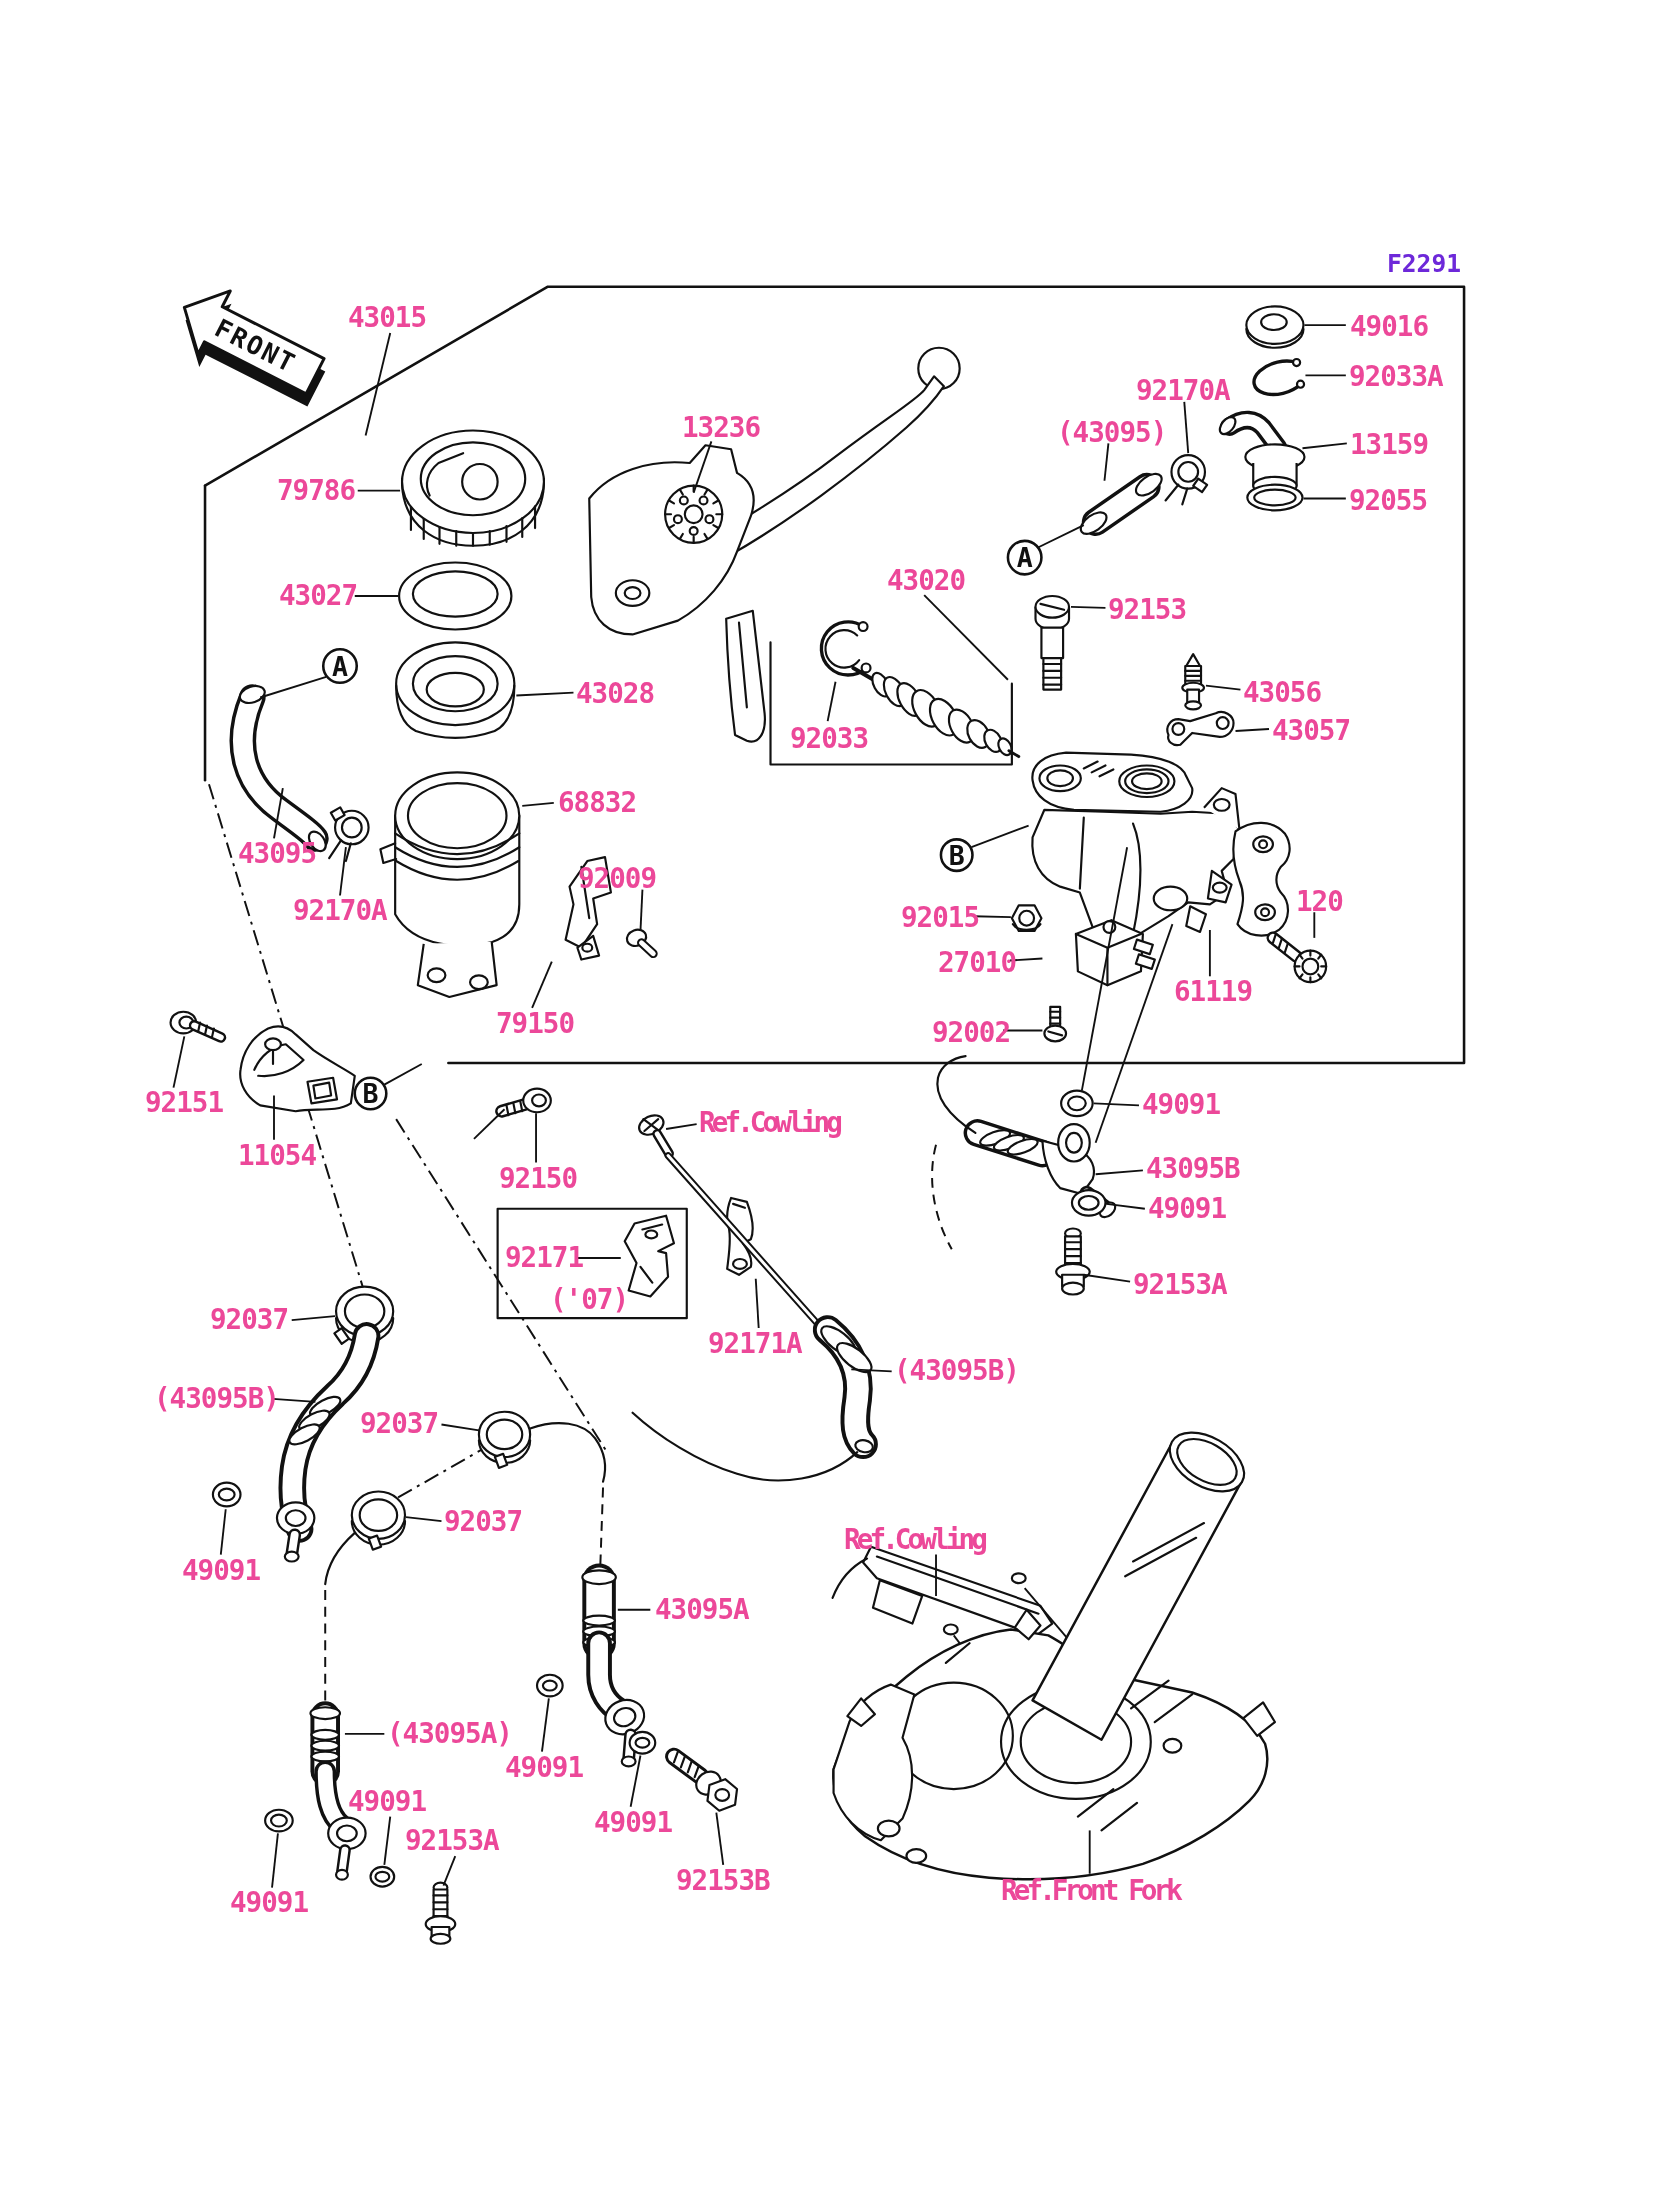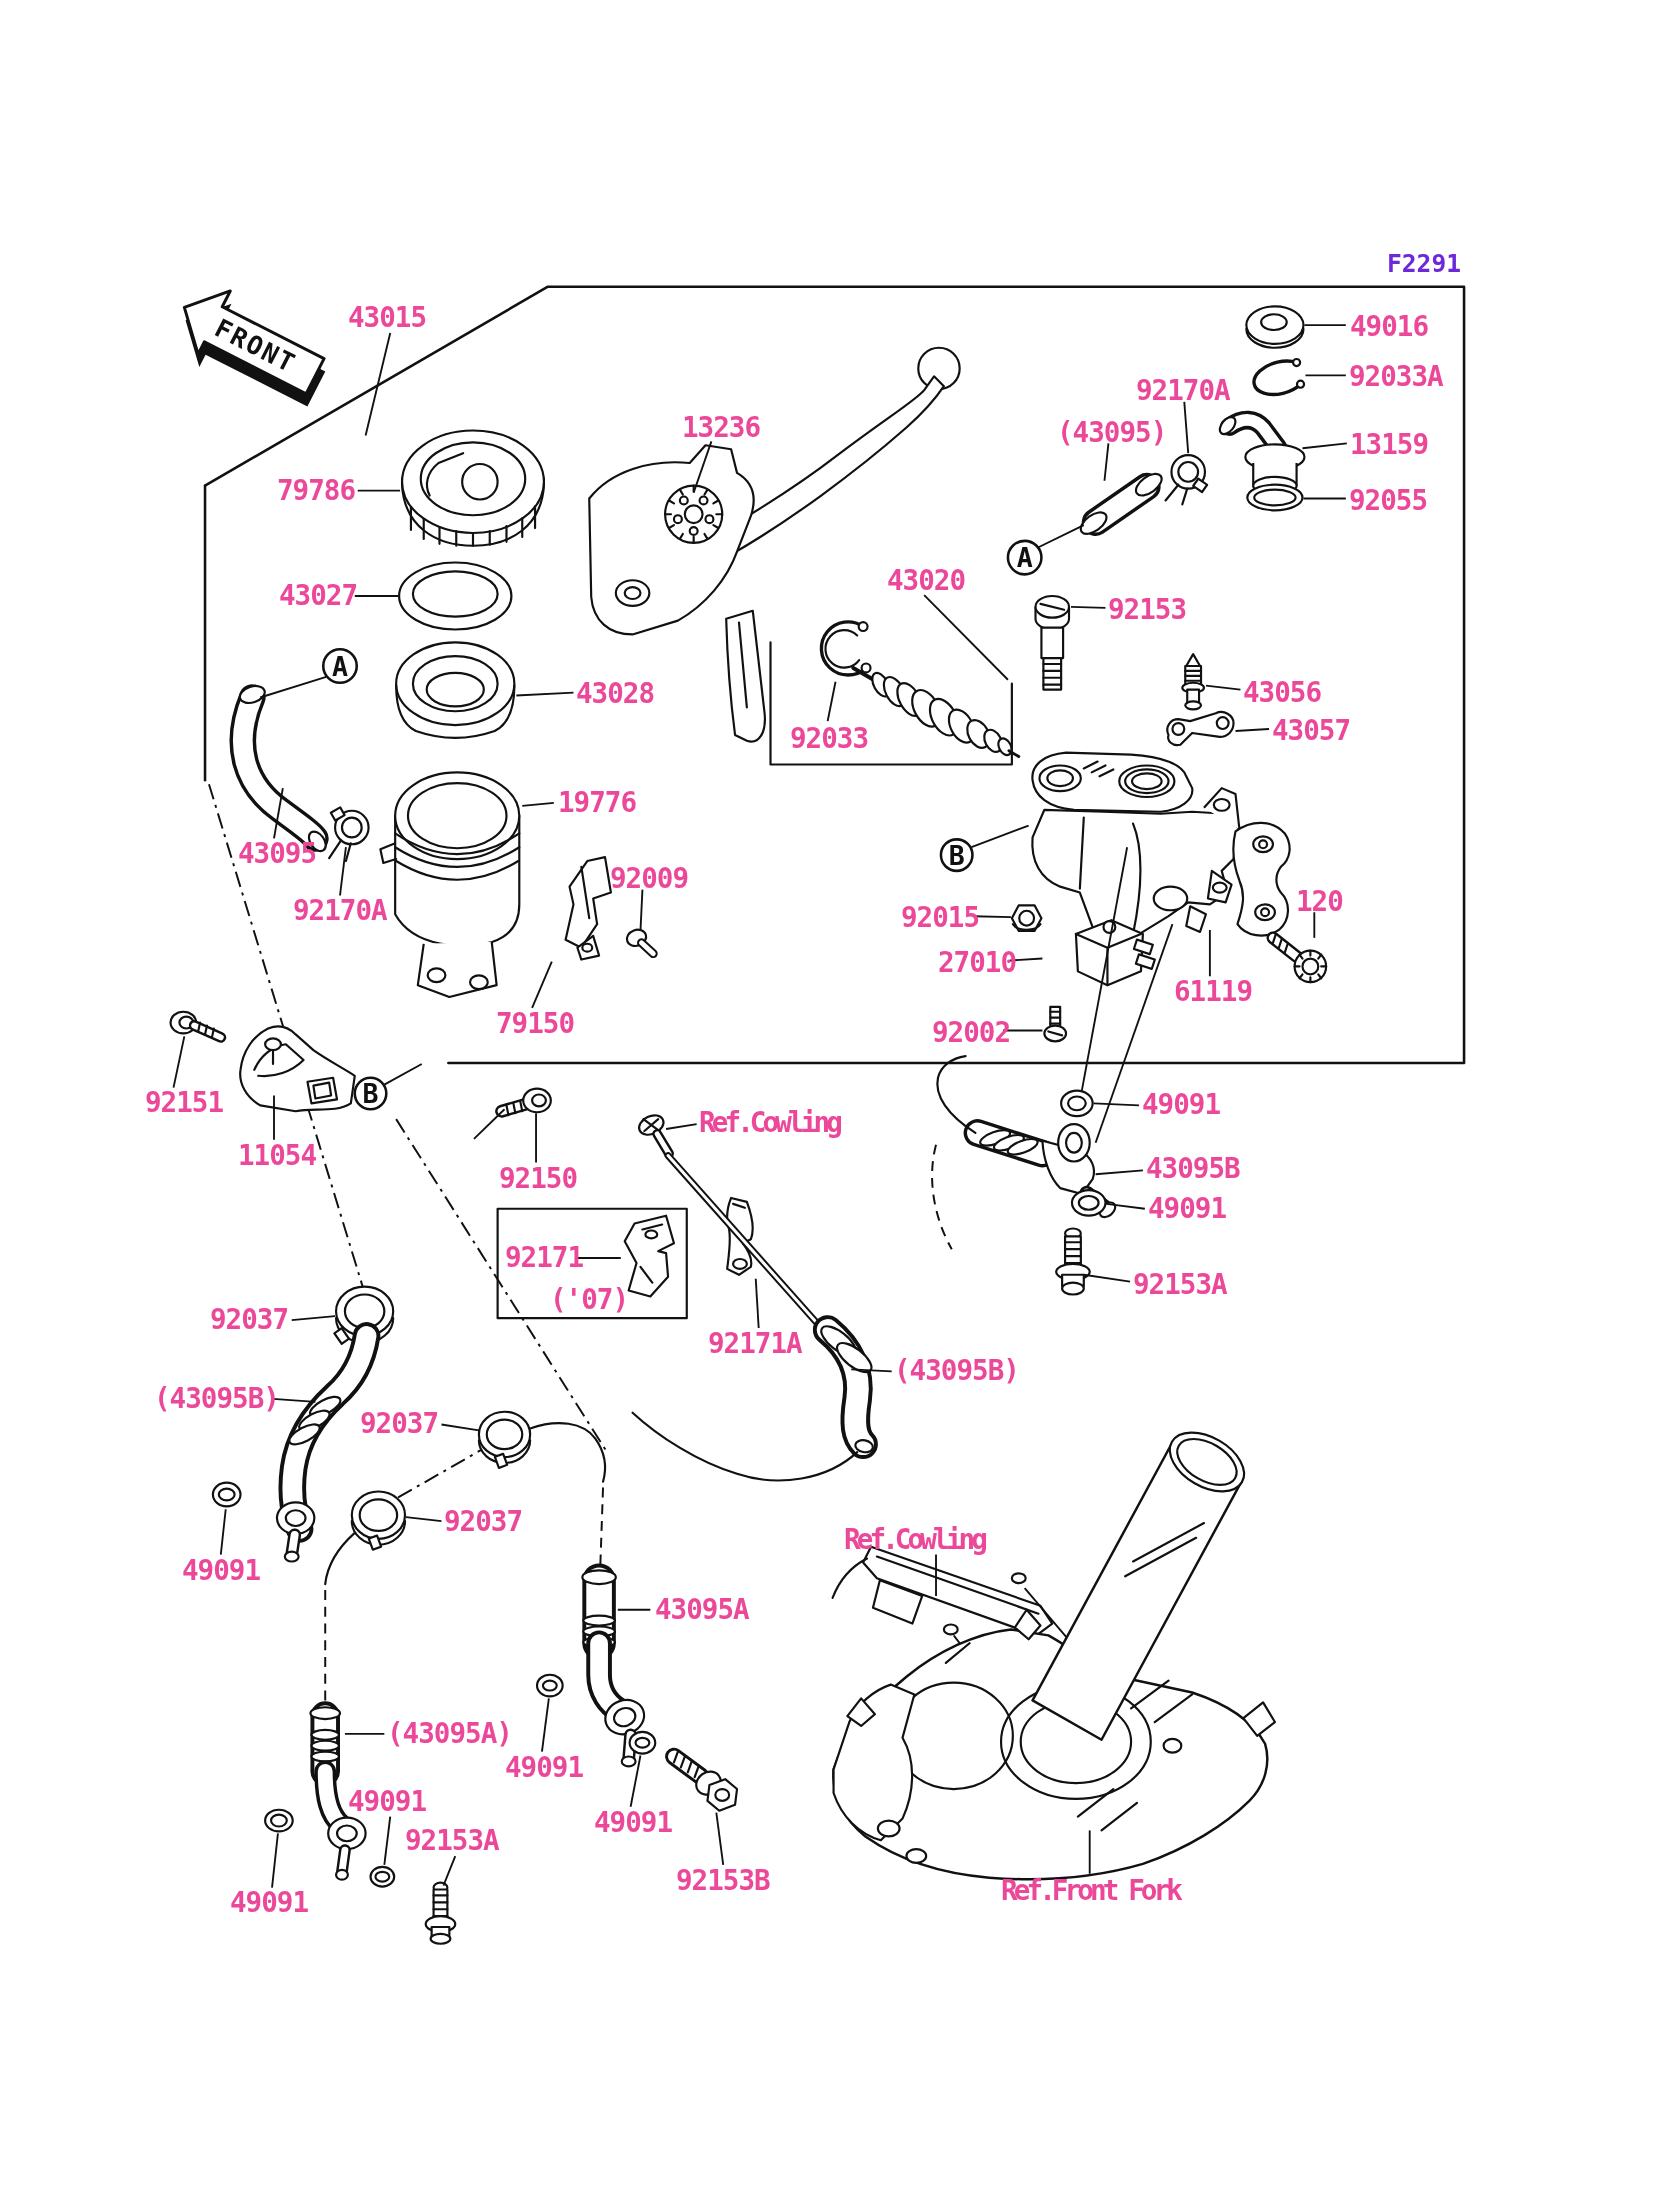--- a/index.html
+++ b/index.html
@@ -581,24 +581,24 @@
   <div class="plbl" style="left:887px;top:567px">43020</div>
   <div class="plbl" style="left:1108px;top:596px">92153</div>
   <div class="plbl" style="left:1057px;top:419px">(43095)</div>
   <div class="plbl" style="left:1136px;top:377px">92170A</div>
   <div class="plbl" style="left:1350px;top:313px">49016</div>
   <div class="plbl" style="left:1349px;top:363px">92033A</div>
   <div class="plbl" style="left:1350px;top:431px">13159</div>
   <div class="plbl" style="left:1349px;top:487px">92055</div>
   <div class="plbl" style="left:1243px;top:679px">43056</div>
   <div class="plbl" style="left:1272px;top:717px">43057</div>
-  <div class="plbl" style="left:558px;top:789px">19776</div>
+  <div class="plbl" style="left:558px;top:789px">68832</div>
   <div class="plbl" style="left:238px;top:840px">43095</div>
   <div class="plbl" style="left:293px;top:897px">92170A</div>
-  <div class="plbl" style="left:610px;top:865px">92009</div>
+  <div class="plbl" style="left:578px;top:865px">92009</div>
   <div class="plbl" style="left:901px;top:904px">92015</div>
   <div class="plbl" style="left:938px;top:949px">27010</div>
   <div class="plbl" style="left:932px;top:1019px">92002</div>
   <div class="plbl" style="left:1174px;top:978px">61119</div>
   <div class="plbl" style="left:1296px;top:888px">120</div>
   <div class="plbl" style="left:496px;top:1010px">79150</div>
   <div class="plbl" style="left:145px;top:1089px">92151</div>
   <div class="plbl" style="left:238px;top:1142px">11054</div>
   <div class="plbl" style="left:499px;top:1165px">92150</div>
   <div class="plbl ref" style="left:699px;top:1109px">Ref.Cowling</div>

